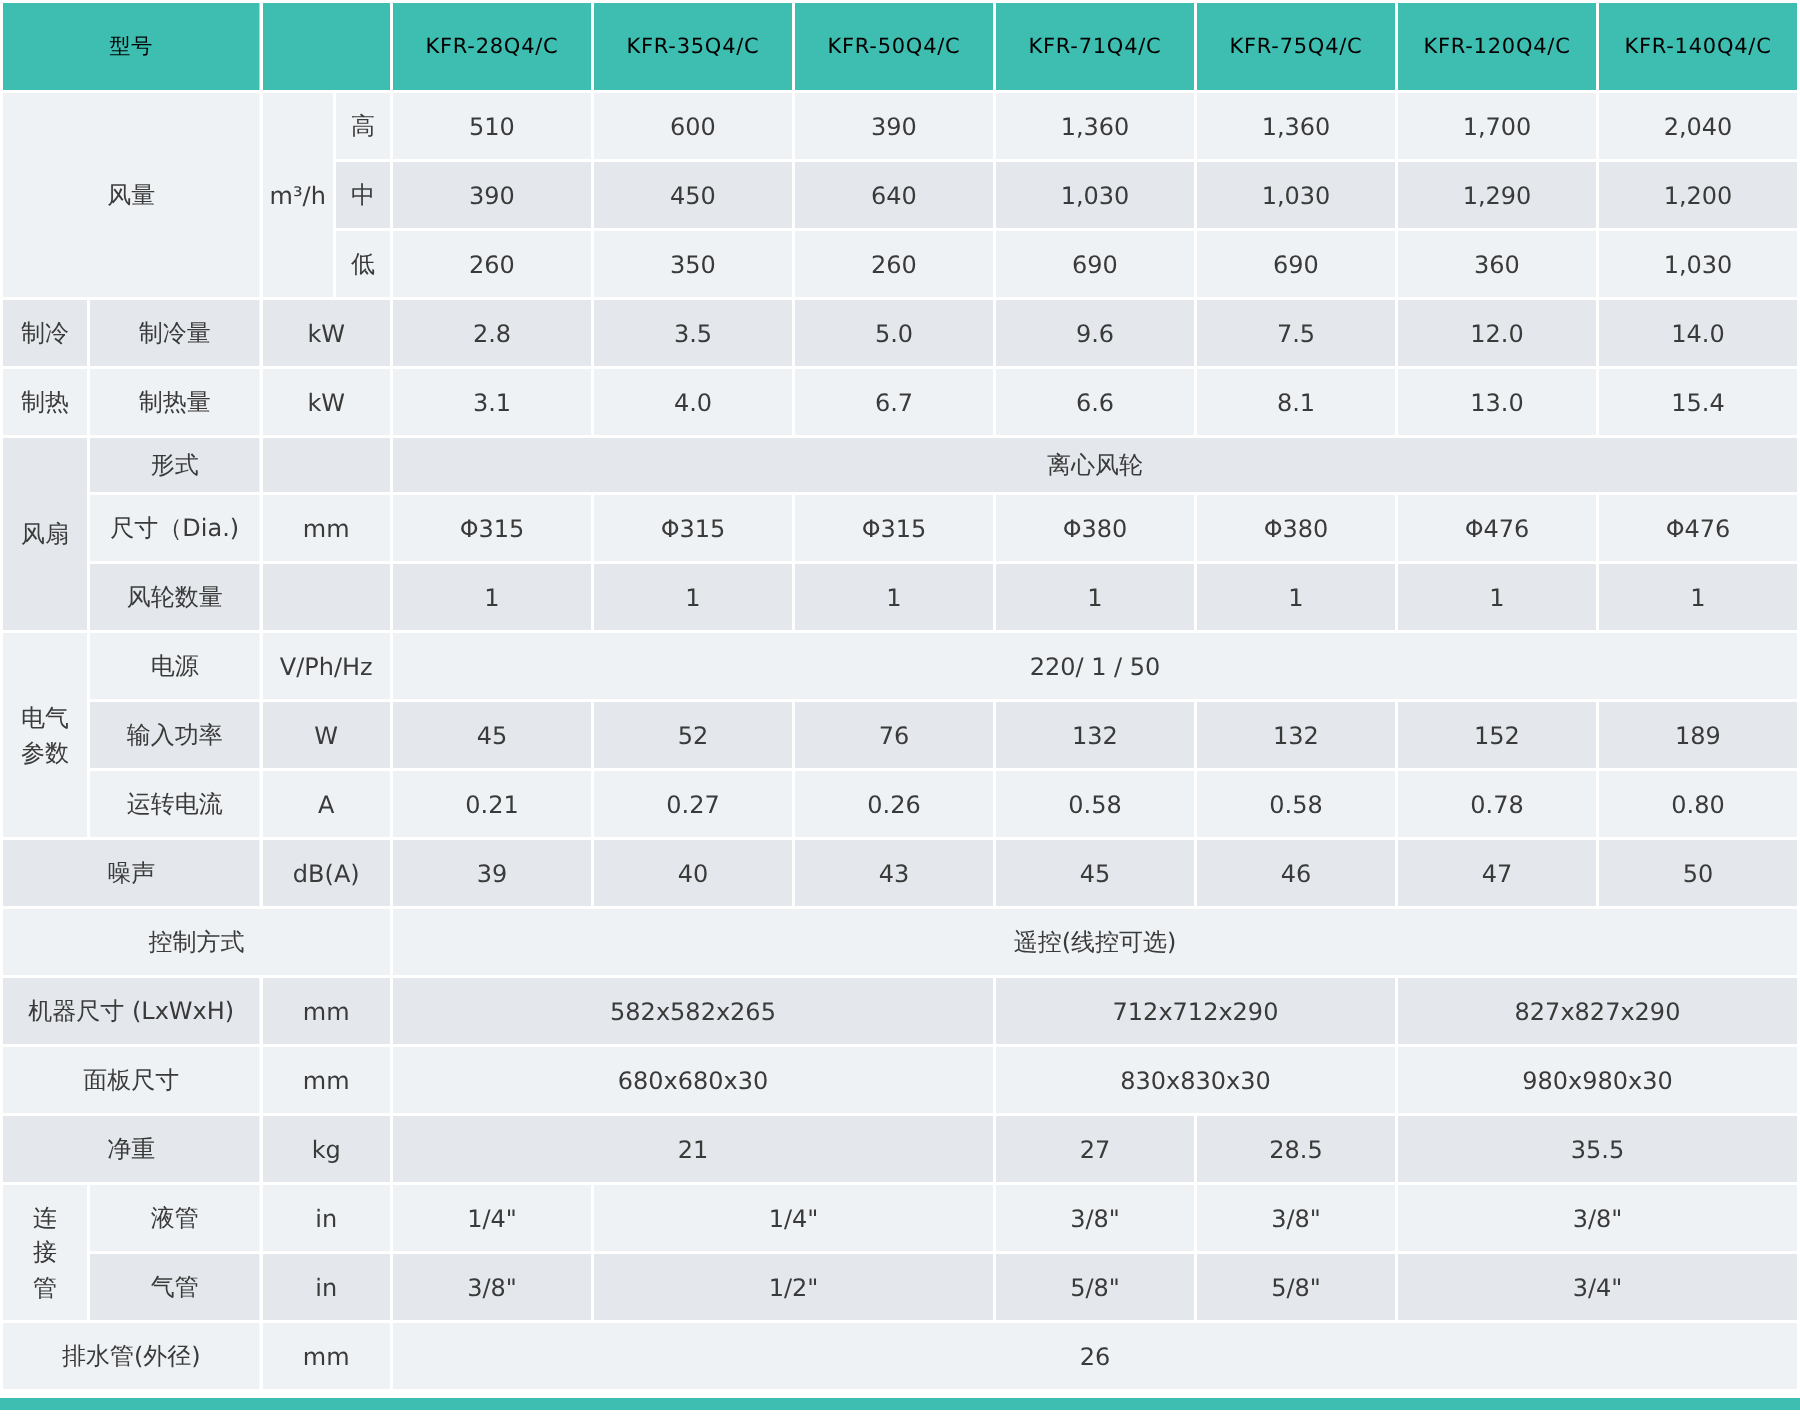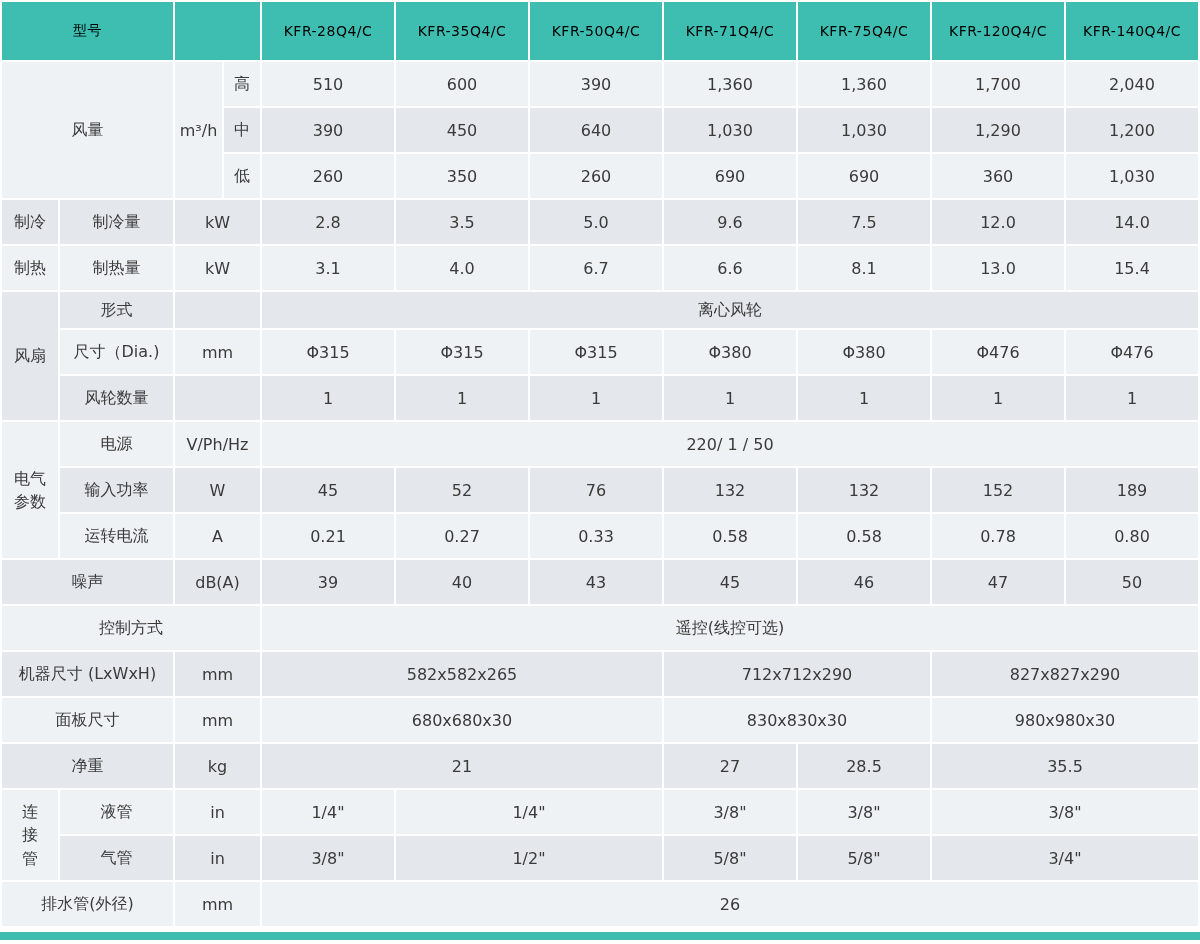--- a/index.html
+++ b/index.html
@@ -157,21 +157,21 @@
     <td>132</td>
     <td>132</td>
     <td>152</td>
     <td>189</td>
   </tr>
   <tr class="light body-row">
     <td class="lbl">运转电流</td>
     <td class="lbl" colspan="2">A</td>
     <td>0.21</td>
     <td>0.27</td>
-    <td>0.33</td>
+    <td>0.26</td>
     <td>0.58</td>
     <td>0.58</td>
     <td>0.78</td>
     <td>0.80</td>
   </tr>
 
   <tr class="dark body-row">
     <td class="lbl" colspan="2">噪声</td>
     <td class="lbl" colspan="2">dB(A)</td>
     <td>39</td>

